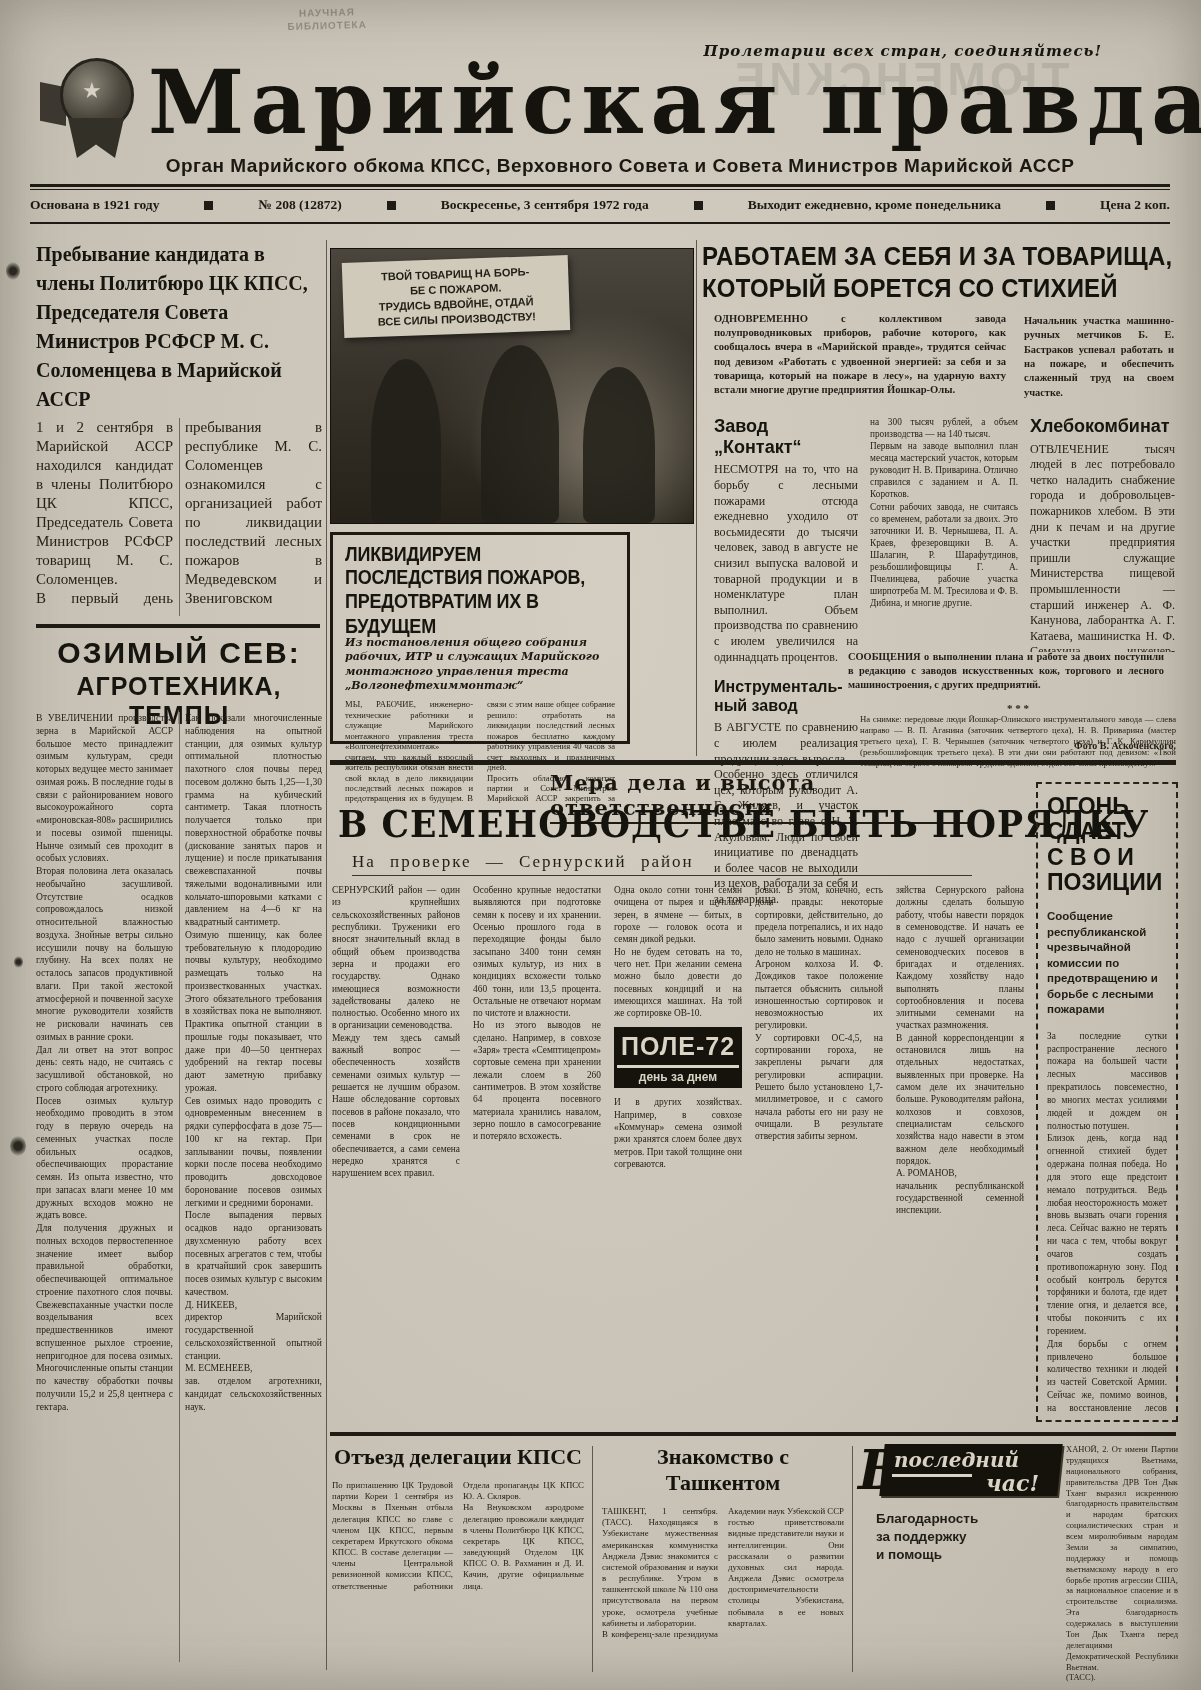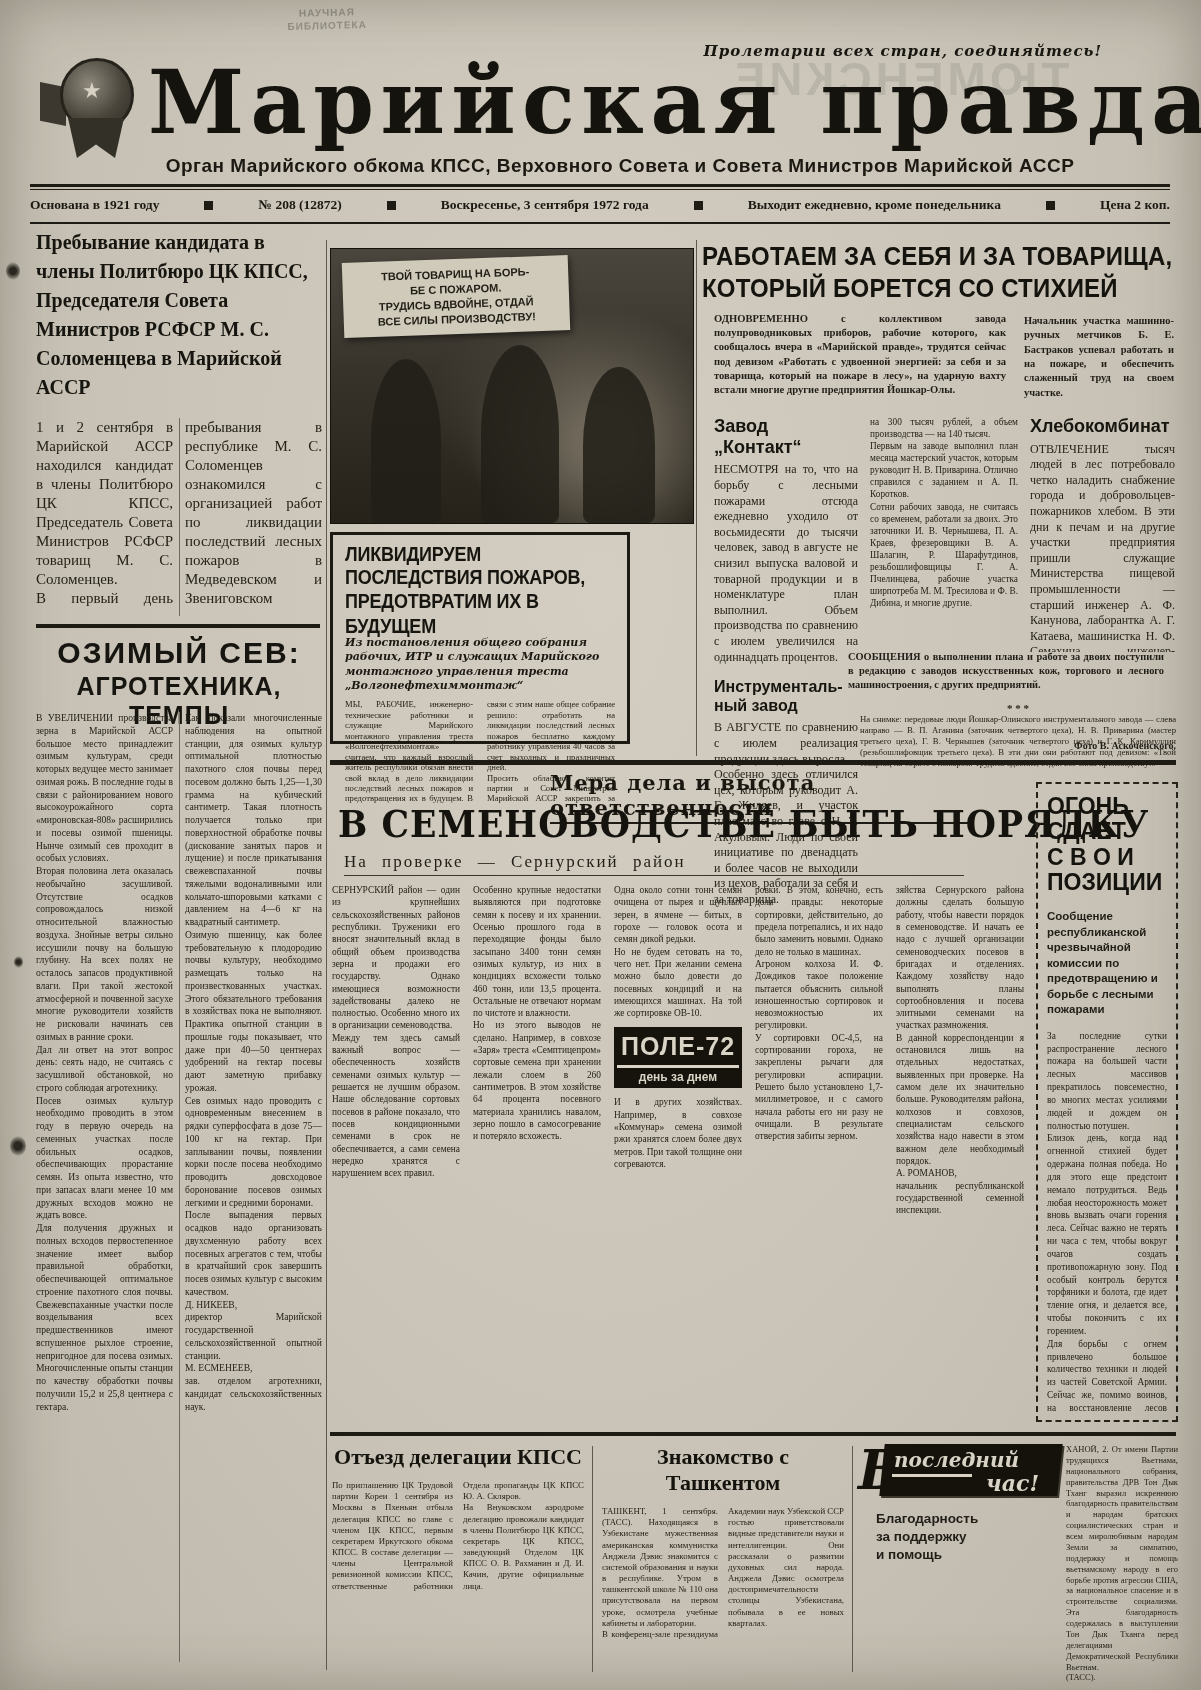--- a/index.html
+++ b/index.html
@@ -31,21 +31,21 @@
     clip-path:polygon(0 0,100% 12%,100% 100%,0 88%);}
   .np-title{left:148px;top:50px;width:950px;font-family:"DejaVu Serif",serif;font-weight:bold;
     font-size:82px;letter-spacing:6px;color:#15130d;white-space:nowrap;
     transform:scale(1.06,1.08);transform-origin:left top;}
   .np-sub{left:150px;top:155px;width:940px;text-align:center;
     font:bold 19px "Liberation Sans",sans-serif;color:#1c1913;letter-spacing:.5px;}
   .dateline{left:30px;top:197px;width:1140px;display:flex;align-items:center;
     justify-content:space-between;font:bold 13.5px "Liberation Serif",serif;color:#1c1913;}
   .sq{width:9px;height:9px;background:#1e1b15;flex:0 0 auto;}
   
-  .sol-h{left:36px;top:228px;width:286px;font:bold 20px/1.45 "Liberation Serif",serif;color:#17150f;}
+  .sol-h{left:36px;top:240px;width:286px;font:bold 20px/1.45 "Liberation Serif",serif;color:#17150f;}
   .sol-b{left:36px;top:418px;width:286px;height:198px;column-count:2;column-gap:12px;
     column-rule:1px solid #6e695d;font-size:15px;line-height:1.27;overflow:hidden;font-family:Liberation Serif, serif;}
   .lc-hr{left:36px;top:624px;width:284px;height:4px;}
   .oz-k1{left:36px;top:636px;width:286px;text-align:center;
     font:900 30px "Liberation Sans",sans-serif;letter-spacing:2px;color:#17150f;}
   .oz-k2{left:36px;top:672px;width:286px;text-align:center;
     font:900 25px "Liberation Sans",sans-serif;letter-spacing:1px;color:#17150f;}
   .oz-b{left:36px;top:712px;width:286px;height:950px;column-count:2;column-gap:12px;
     column-rule:1px solid #6e695d;font-size:9.6px;line-height:1.33;overflow:hidden;}
   
@@ -79,21 +79,21 @@
   .soob{position:absolute;left:146px;top:410px;width:316px;font:bold 10.4px/1.34 "Liberation Serif",serif;}
   .stars{position:absolute;left:158px;top:462px;width:316px;text-align:center;font:bold 11px "Liberation Serif",serif;}
   .snimke{position:absolute;left:158px;top:474px;width:316px;height:60px;font-size:8.7px;line-height:1.26;overflow:hidden;}
   .credit{position:absolute;left:158px;top:500px;width:316px;text-align:right;font:bold 10px "Liberation Serif",serif;}
   
   .band-rule{left:330px;top:760px;width:846px;height:5px;}
   .band-title{left:550px;top:770px;width:420px;text-align:left;
     font:bold 21px "DejaVu Serif",serif;color:#1a1711;letter-spacing:1px;border-bottom:2px solid #1e1b15;padding-bottom:2px;}
   .sem-h{left:338px;top:802px;width:690px;font:bold 34px "DejaVu Serif",serif;color:#15130d;
     letter-spacing:1px;white-space:nowrap;transform:scale(1.02,1.08);transform-origin:left top;}
-  .sem-sub{left:344px;top:852px;width:620px;font:17px "Liberation Serif",serif;
+  .sem-sub{left:352px;top:852px;width:620px;font:17px "Liberation Serif",serif;
     letter-spacing:2px;word-spacing:8px;border-bottom:1px solid #3a362c;padding-bottom:3px;}
   .sem-body{left:332px;top:884px;width:692px;height:540px;display:flex;gap:13px;}
   .scol{flex:1;font-size:9.4px;line-height:1.31;overflow:hidden;}
   .pole{margin:8px 0;background:#16130d;color:#d9d4c5;text-align:center;padding:5px 3px 0;}
   .pole-t{font:900 25px "Liberation Sans",sans-serif;letter-spacing:1px;}
   .pole-s{margin-top:4px;border-top:3px solid #d9d4c5;font:bold 12px "Liberation Sans",sans-serif;padding:2px 0 4px;}
   
   .ogon{left:1036px;top:782px;width:142px;height:640px;border:2px dashed #26231b;
     padding:10px 9px;box-sizing:border-box;}
   .ogon-t{font:900 23px/1.1 "Liberation Sans",sans-serif;color:#15130d;}

